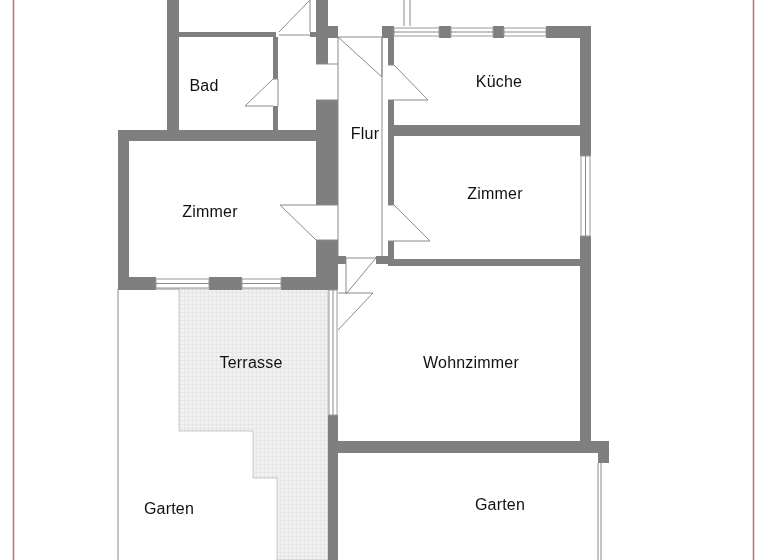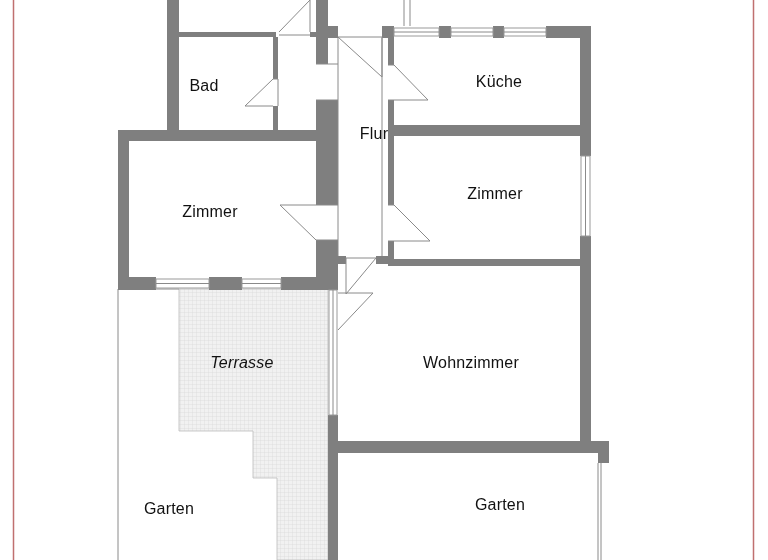--- a/index.html
+++ b/index.html
@@ -141,19 +141,19 @@
     <line class="thin" x1="338" y1="293" x2="373" y2="293"></line>
     <line class="thin" x1="338" y1="330" x2="373" y2="293"></line>
 
     <line class="thin" x1="338" y1="38" x2="338" y2="256"></line>
     <line class="thin" x1="382" y1="38" x2="382" y2="256"></line>
   </g>
 </svg>
 
 <div class="label" style="left:204px; top:86px;">Bad</div>
 <div class="label" style="left:499px; top:82px;">Küche</div>
-<div class="label" style="left:365px; top:134px;margin-left:9px;">Flur</div>
+<div class="label" style="left:365px; top:134px;">Flur</div>
 <div class="label" style="left:210px; top:212px;">Zimmer</div>
 <div class="label" style="left:495px; top:194px;">Zimmer</div>
-<div class="label" style="left:242px; top:363px;font-style:italic;">Terrasse</div>
+<div class="label" style="left:251px; top:363px;">Terrasse</div>
 <div class="label" style="left:471px; top:363px;">Wohnzimmer</div>
 <div class="label" style="left:500px; top:505px;">Garten</div>
 <div class="label" style="left:169px; top:509px;">Garten</div>
 
 </body></html>

